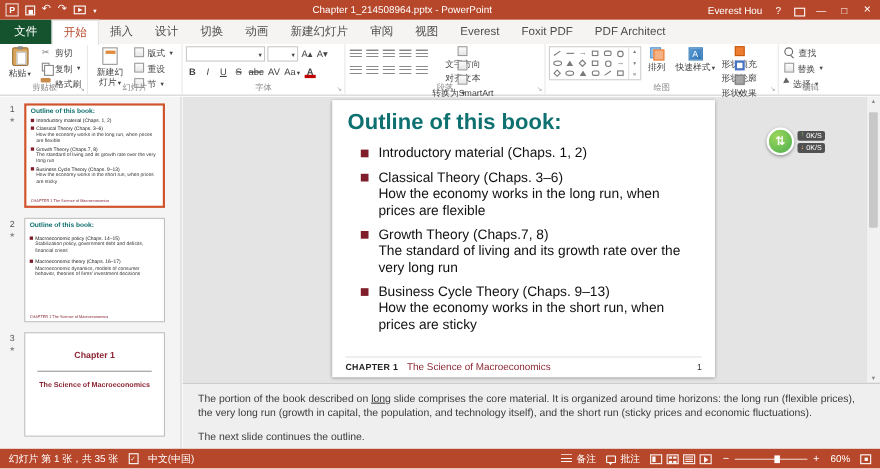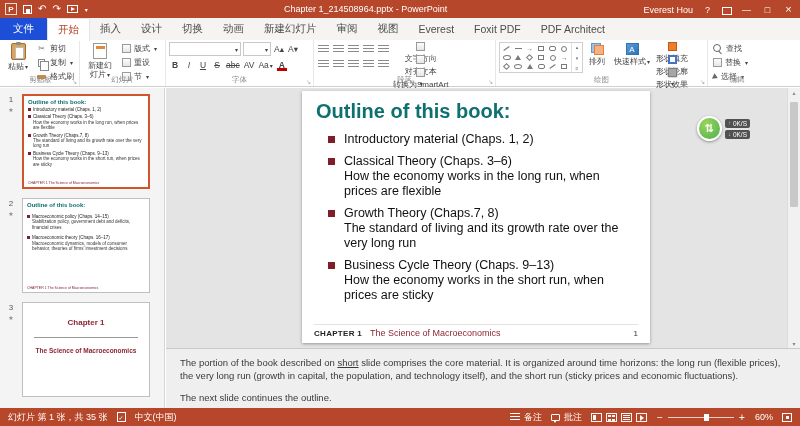--- a/index.html
+++ b/index.html
@@ -19,34 +19,34 @@
   .dd::after{content:"▾";font-size:6px;color:inherit;margin-left:1px;}
   .tb-title{flex:1;text-align:center;white-space:nowrap;overflow:hidden;}
   .tb-right{display:flex;align-items:flex-end;gap:8px;padding-right:2px;}
   .wbtn{width:13px;text-align:center;font-size:9px;cursor:default;}
   .whelp::after{content:"?";} .wribbon{width:10px;height:8px;border:1px solid #fff;display:inline-block;}
   .wmin::after{content:"—";} .wmax::after{content:"□";} .wclose::after{content:"×";font-size:11px;}
 
   
   .tabrow{position:absolute;top:18px;left:0;right:0;height:22px;background:#F5F4F2;display:flex;align-items:stretch;font-size:10.5px;color:#4d4d4d;}
   .tab{padding:0 10px;display:flex;align-items:center;white-space:nowrap;}
-  .tab.file{background:#1d4ed8;color:#fff;padding:0 13px;}
+  .tab.file{background:#14532d;color:#fff;padding:0 13px;}
   .tab.active{background:#fff;color:#B7472A;border:1px solid #E3E3E3;border-bottom:none;margin-bottom:-1px;z-index:2;}
 
   
   .ribbon{position:absolute;top:40px;left:0;right:0;height:47px;background:#fff;border-bottom:1px solid #CFCFCF;display:flex;align-items:stretch;padding-left:2px;font-size:8px;color:#444;}
   .rgroup{position:relative;flex:none;border-right:1px solid #E8E8E8;padding:2px 3px 12px;}
   .gbody{display:flex;gap:3px;align-items:flex-start;height:33px;}
   .glabel{position:absolute;left:0;right:0;bottom:1px;text-align:center;font-size:7.5px;color:#8a8a8a;}
   .launcher{position:absolute;right:2px;bottom:1px;font-size:6px;color:#999;}
   .launcher::after{content:"↘";}
   .bigbtn{display:flex;flex-direction:column;align-items:center;gap:2px;padding:1px 3px;text-align:center;}
   .biglabel{line-height:1.15;}
   .scol{display:flex;flex-direction:column;gap:1px;}
-  .sbtn{display:flex;align-items:center;gap:3px;padding:1px 2px;white-space:nowrap;}
+  .sbtn{display:flex;align-items:flex-start;gap:3px;padding:1px 2px;white-space:nowrap;}
   .sic{width:11px;display:inline-flex;justify-content:center;align-items:center;font-size:8px;color:#777;flex:none;}
   .sic-scissors::after{content:"✂";}
   .ic-clipboard{width:15px;height:17px;background:#D9A45B;border:1px solid #9c7035;border-radius:2px;position:relative;}
   .ic-clipboard::before{content:"";position:absolute;left:4px;top:-2px;width:5px;height:3px;background:#8a8a8a;border-radius:1px;}
   .ic-clipboard::after{content:"";position:absolute;left:3px;top:3px;width:7px;height:10px;background:#fff;border:1px solid #bbb;}
   .ic-copy{position:relative;width:7px;height:8px;border:1px solid #888;background:#fff;}
   .ic-copy::after{content:"";position:absolute;left:1px;top:1px;width:7px;height:8px;border:1px solid #888;background:#fff;}
   .ic-brush{width:9px;height:4px;background:#C98B4A;border-radius:1px;}
   .ic-newslide{width:14px;height:16px;background:#fff;border:1px solid #999;position:relative;}
   .ic-newslide::after{content:"";position:absolute;left:2px;top:2px;width:9px;height:3px;background:#E08A3C;}
@@ -511,21 +511,21 @@
     </div>
   </div>
   <div class="vscroll">
     <span class="vs-up"></span>
     <span class="vs-dn"></span>
     <div class="vthumb"></div>
   </div>
 </div>
 
 <div class="notes">
-  <p><span>The portion of the book described on </span><span class="u">short</span><span> slide comprises the core material.  It is organized around time horizons:  the long run (flexible prices), the very long run (growth in capital, the population, and technology itself), and the short run (sticky prices and economic fluctuations).</span></p>
+  <p><span>The portion of the book described on </span><span class="u">long</span><span> slide comprises the core material.  It is organized around time horizons:  the long run (flexible prices), the very long run (growth in capital, the population, and technology itself), and the short run (sticky prices and economic fluctuations).</span></p>
   <p>The next slide continues the outline.</p>
 </div>
 
 <div class="status">
   <span class="stg">幻灯片 第 1 张，共 35 张</span>
   <span class="spellic"></span>
   <span class="stg">中文(中国)</span>
   <span class="spacer"></span>
   <span class="stg">
       <span class="notesic"></span>

